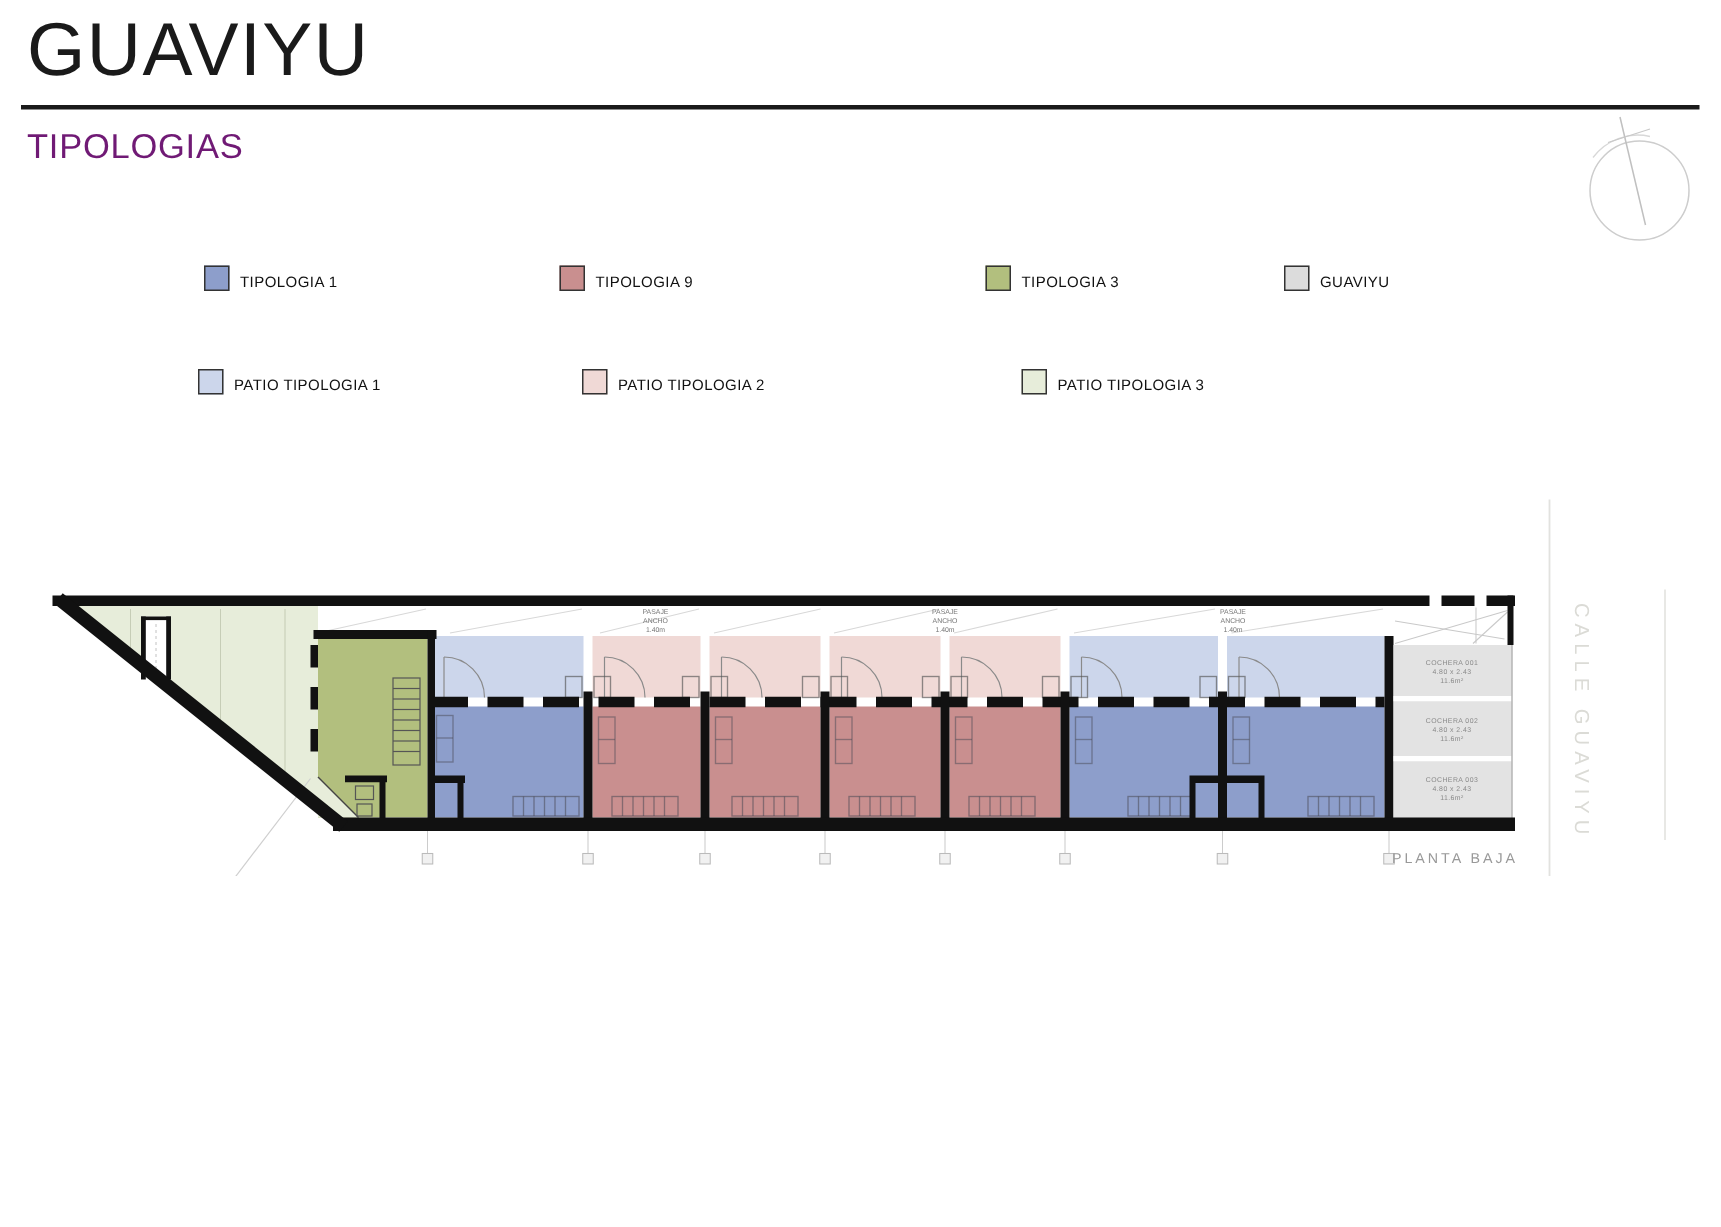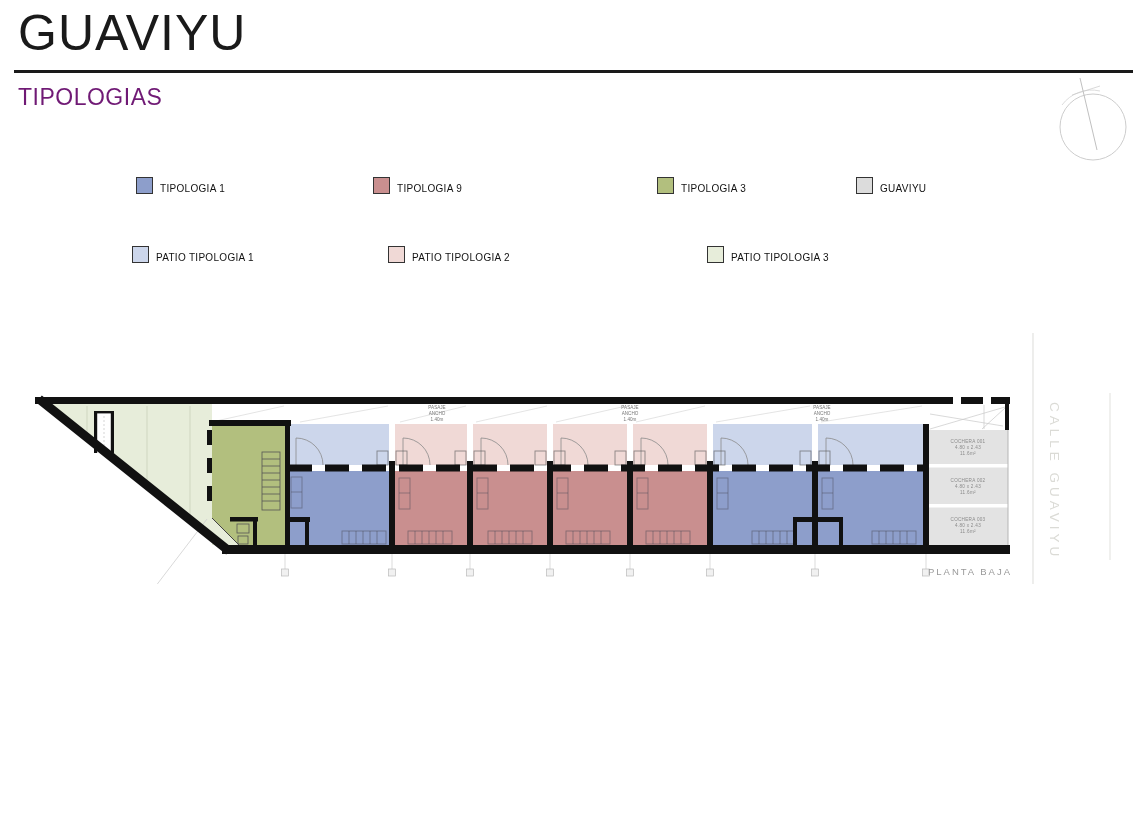--- a/index.html
+++ b/index.html
@@ -59,21 +59,21 @@
   </div>
 
   <div class="legend-item" style="left:132px;top:246px;">
     <span class="swatch" style="background-color: rgb(204, 214, 235);"></span>
     <span>PATIO TIPOLOGIA 1</span>
   </div>
   <div class="legend-item" style="left:373px;top:246px;margin-left:15px;">
     <span class="swatch" style="background-color: rgb(240, 217, 214);"></span>
     <span>PATIO TIPOLOGIA 2</span>
   </div>
-  <div class="legend-item" style="left:659px;top:246px;padding-left:48px;">
+  <div class="legend-item" style="left:633px;top:246px;padding-left:48px;">
     <span class="swatch" style="background-color: rgb(231, 237, 218);"></span>
     <span>PATIO TIPOLOGIA 3</span>
   </div>
 
   <svg width="1147" height="818" viewBox="0 0 1147 818">
     <defs>
       <g id="counter" fill="none" stroke="#4a4a55" stroke-opacity="0.55" stroke-width="0.9">
         <rect x="0" y="0" width="44" height="13"></rect>
         <line x1="7" y1="0" x2="7" y2="13"></line>
         <line x1="14" y1="0" x2="14" y2="13"></line>

